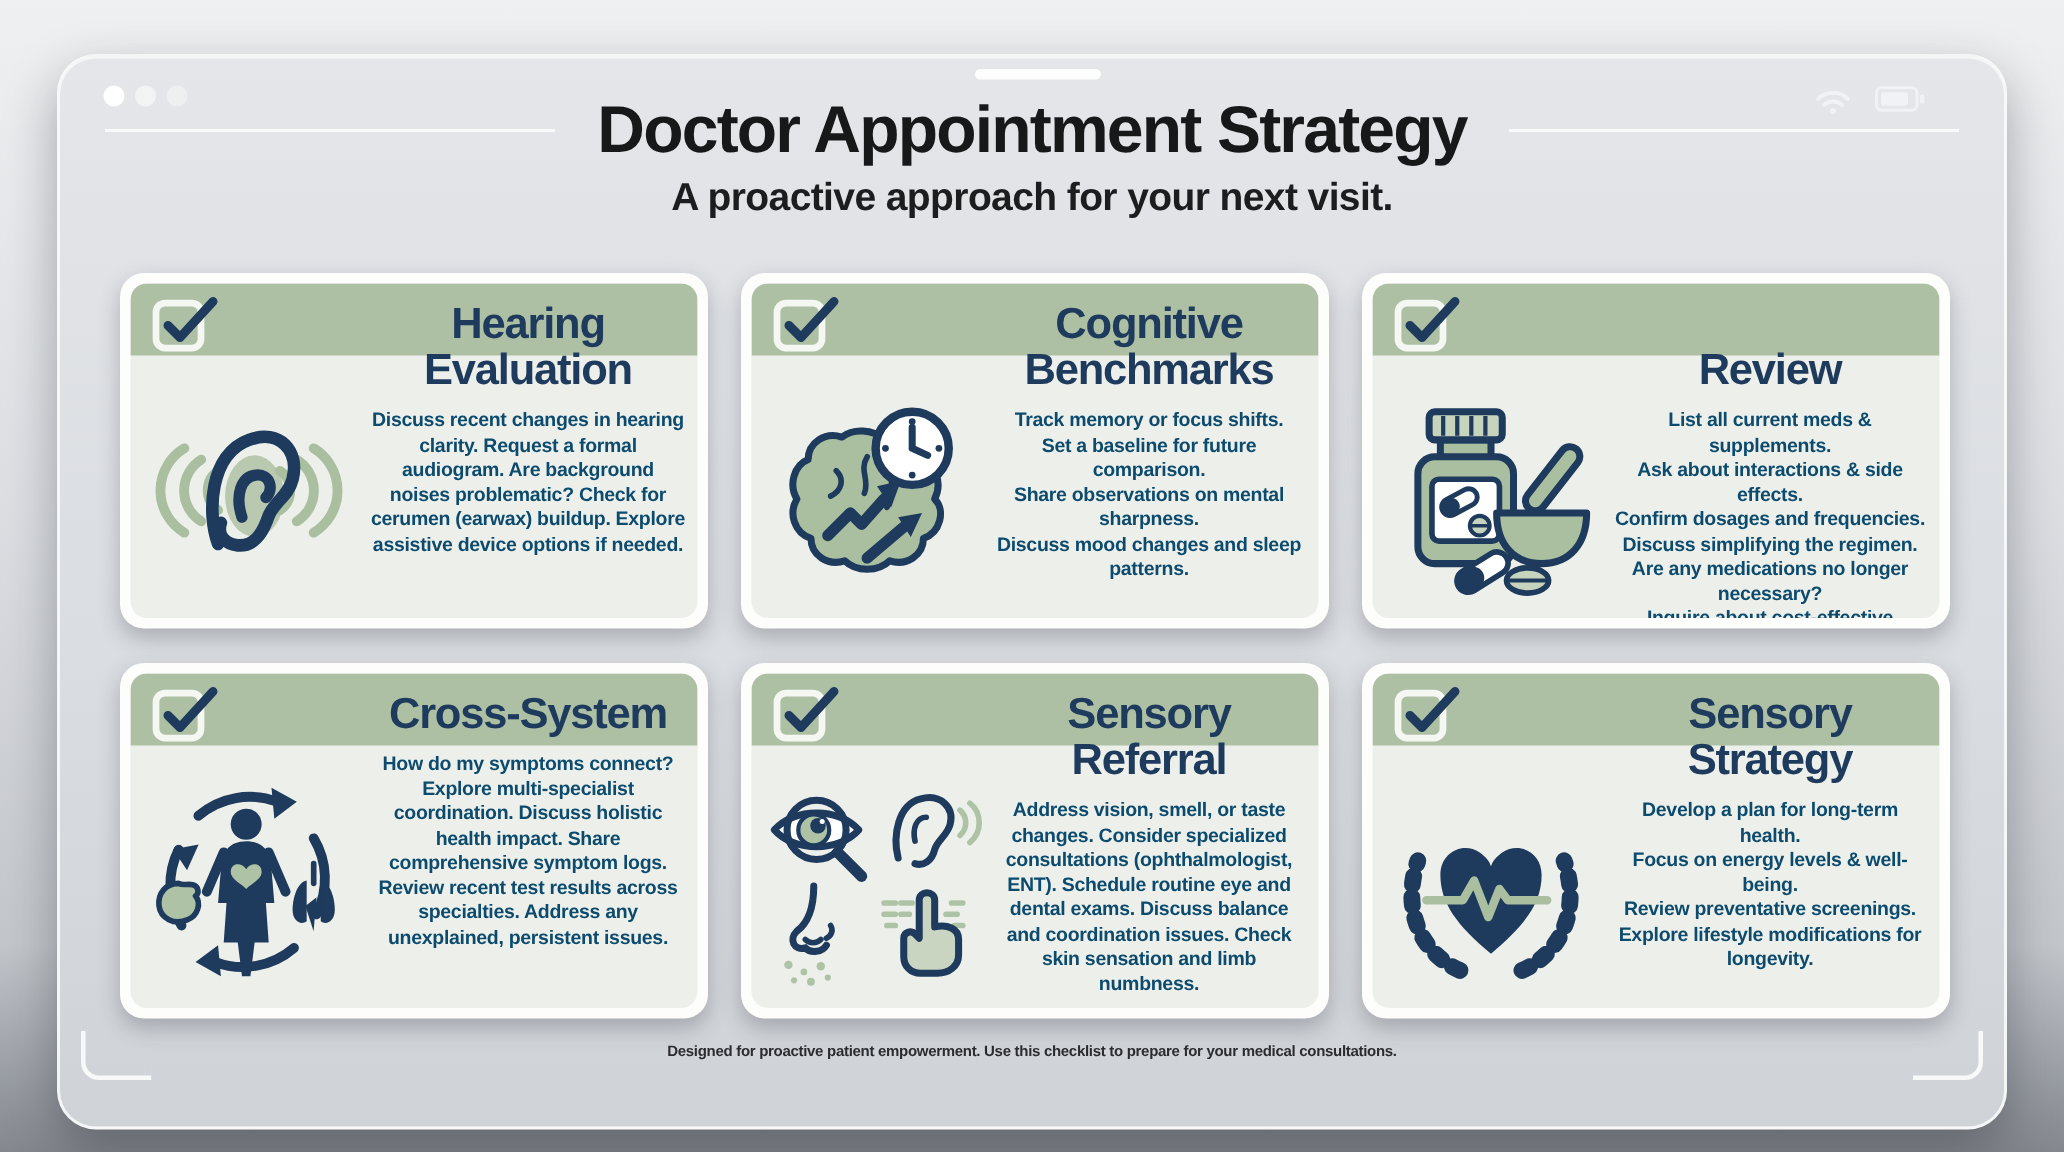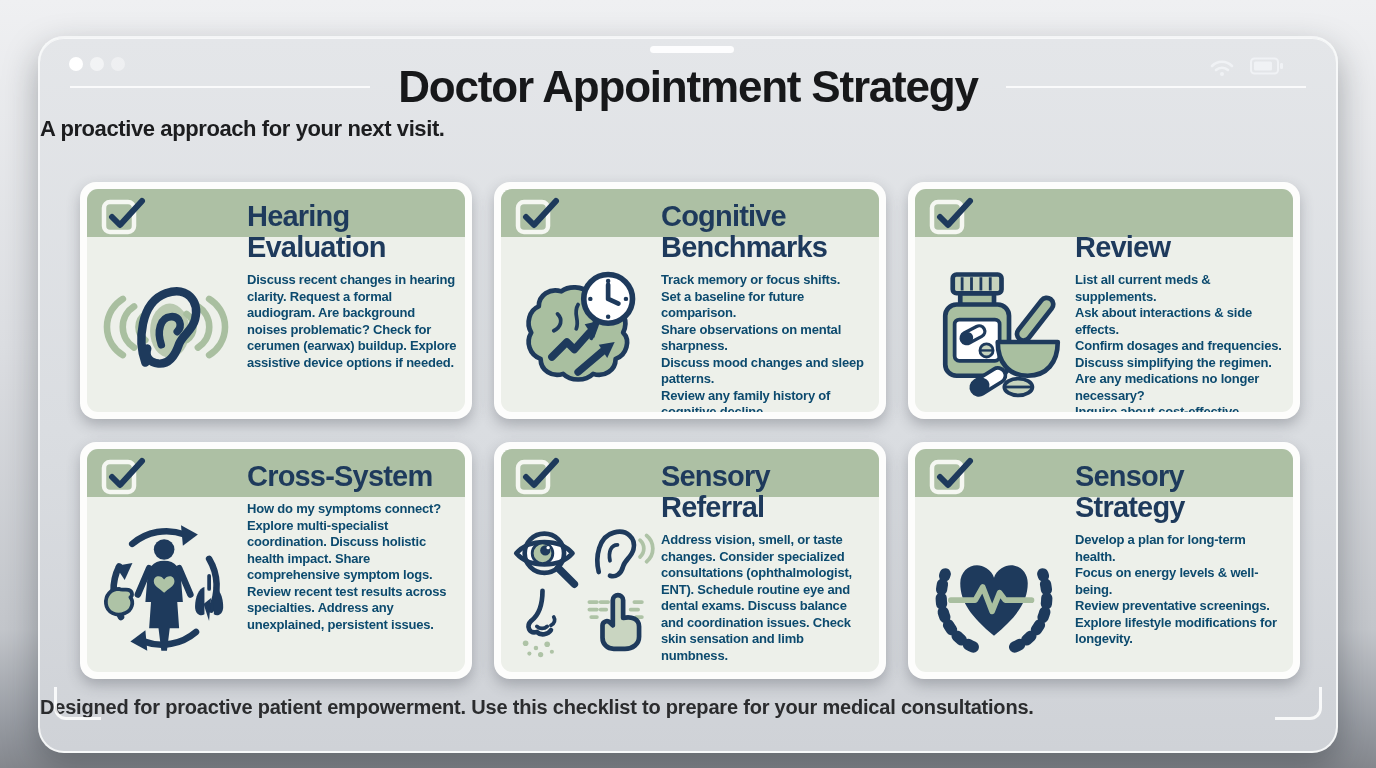--- a/index.html
+++ b/index.html
@@ -23,56 +23,56 @@
   .dot:nth-child(2){opacity:.55}.dot:nth-child(3){opacity:.4}
   .status{position:absolute;right:52px;top:16px;display:flex;gap:14px;align-items:center;}
   
   .title-row{display:flex;align-items:center;gap:28px;margin:26px 30px 0;}
   .tline{flex:1;height:2px;background:rgba(255,255,255,.8);}
   .page-title{
     font-size:44px;font-weight:800;letter-spacing:-1.2px;color:#17181a;
     white-space:nowrap;line-height:1.05;
   }
   .page-subtitle{
-    margin-top:6px;font-size:22px;font-weight:700;
+    text-align:center;margin-top:6px;font-size:26px;font-weight:700;
     letter-spacing:-0.4px;color:#1c1d1f;
   }
   
   .cards{
     position:absolute;left:40px;top:144px;width:1220px;
     display:grid;grid-template-columns:repeat(3,1fr);column-gap:22px;row-gap:23px;
   }
   .card{
     height:237px;background:#fdfdfc;border-radius:16px;position:relative;
     box-shadow:0 6px 14px rgba(55,60,70,.3);
   }
   .card-inner{
     position:absolute;inset:7px;border-radius:11px;overflow:hidden;
     background:#edf0ea;
   }
   .band{height:48px;background:#adc0a4;}
   .checkbox{position:absolute;left:13px;top:5px;width:46px;height:42px;}
-  .card-right{position:absolute;left:160px;top:12px;right:8px;}
+  .card-right{position:absolute;left:160px;top:12px;right:8px;text-align:center;}
   .card-title{
     margin:0;font-size:29px;line-height:31px;font-weight:800;
     letter-spacing:-0.8px;color:#1e3a5c;
   }
   .card-body{margin-top:9px;}
   .body-line{
     font-size:13px;line-height:16.5px;font-weight:700;letter-spacing:-0.2px;color:#0c4a6e;
   }
   .icon-box{
     position:absolute;left:0;top:58px;width:158px;height:160px;
     display:flex;align-items:center;justify-content:center;
   }
   .icon-box svg{width:150px;height:150px;}
   
   .footer-note{
-    position:absolute;left:0;right:0;top:658px;
-    font-size:20px;font-weight:700;letter-spacing:-0.2px;color:#2b2c2e;
+    position:absolute;left:0;right:0;top:658px;text-align:center;
+    font-size:10px;font-weight:700;letter-spacing:-0.2px;color:#2b2c2e;
   }
   .bracket{position:absolute;top:649px;width:44px;height:30px;border:0 solid rgba(255,255,255,.85);}
   .bracket.left{left:14px;border-left-width:3px;border-bottom-width:3px;border-bottom-left-radius:12px;}
   .bracket.right{right:14px;border-right-width:3px;border-bottom-width:3px;border-bottom-right-radius:12px;}
 </style>
 </head>
 <body>
 
 <div class="window">
 
@@ -162,21 +162,20 @@
               <circle cx="91" cy="50" r="2.4" fill="#1e3a5c"></circle>
           </svg>
         </div>
         <div class="card-right">
           <h3 class="card-title"><span>Cognitive</span><br><span>Benchmarks</span></h3>
           <div class="card-body">
               <div class="body-line">Track memory or focus shifts.</div>
               <div class="body-line">Set a baseline for future comparison.</div>
               <div class="body-line">Share observations on mental sharpness.</div>
               <div class="body-line">Discuss mood changes and sleep patterns.</div>
-              <div class="body-line">Review any family history of cognitive decline.</div>
             </div>
         </div>
       </div>
     </div>
 
     <div class="card">
       <div class="card-inner">
         <div class="band"></div>
         <svg class="checkbox" viewBox="0 0 46 42">
           <rect x="4" y="8" width="30" height="30" rx="6" fill="none" stroke="#f5f7f2" stroke-width="4.5"></rect>

